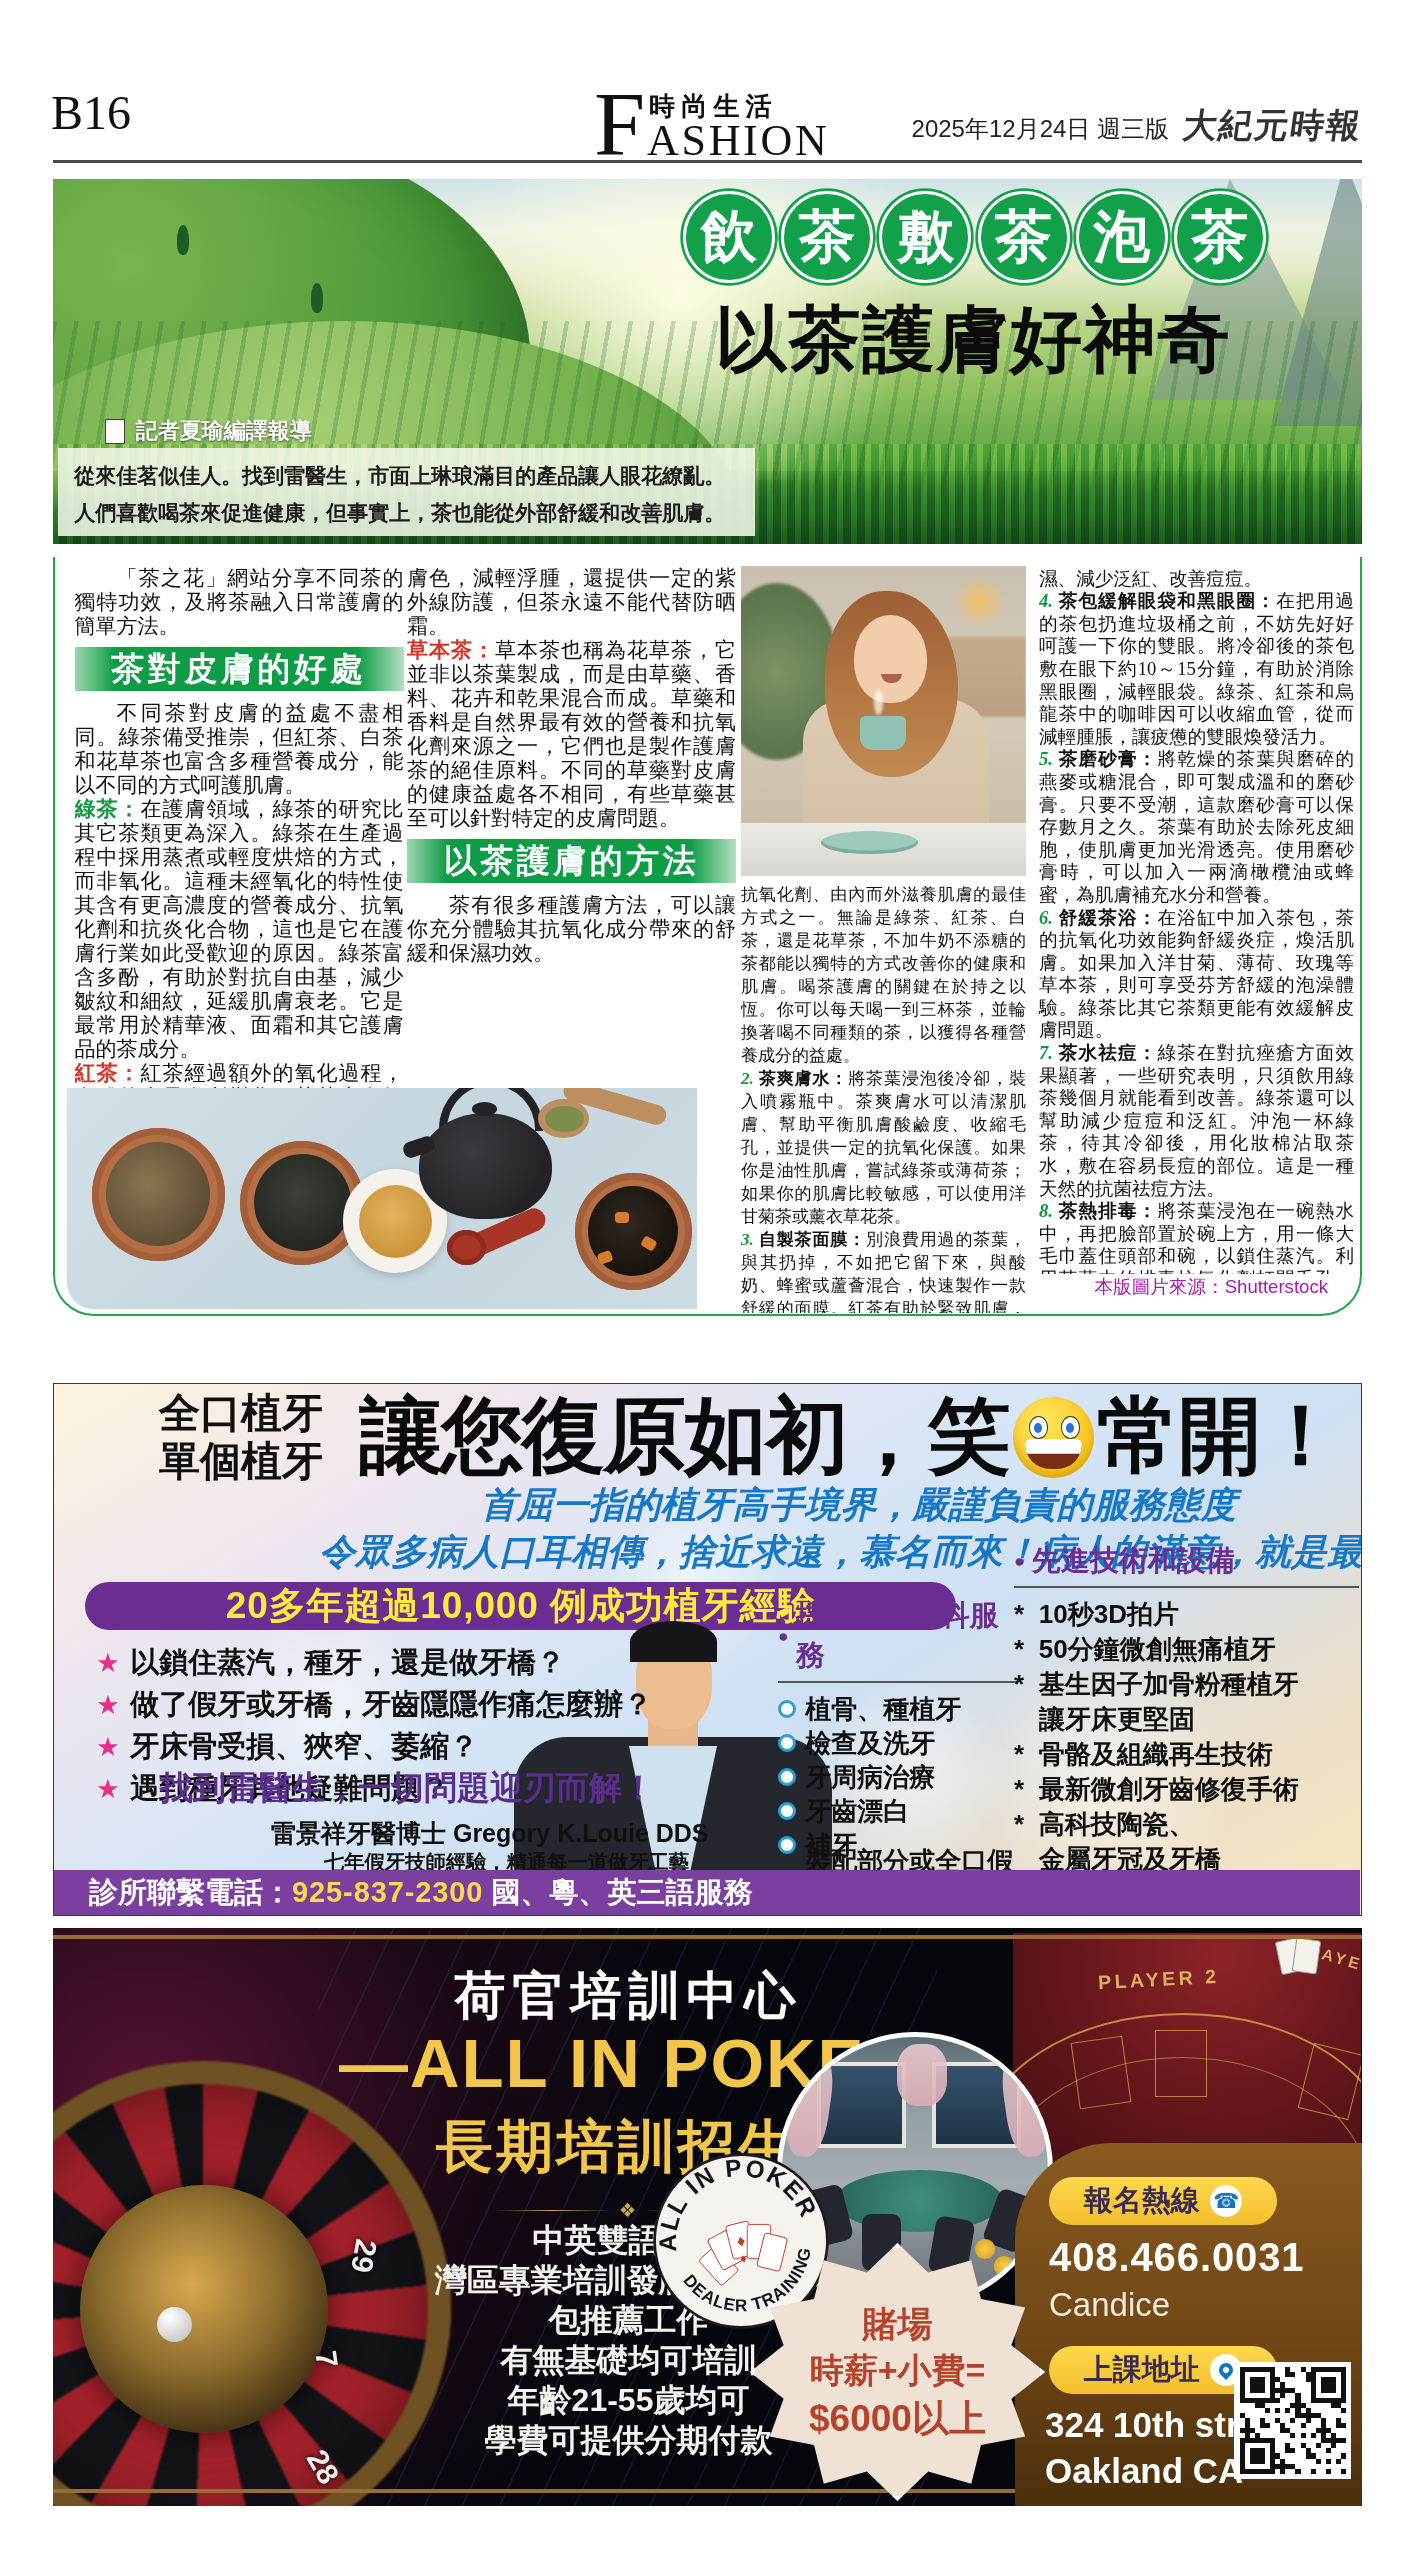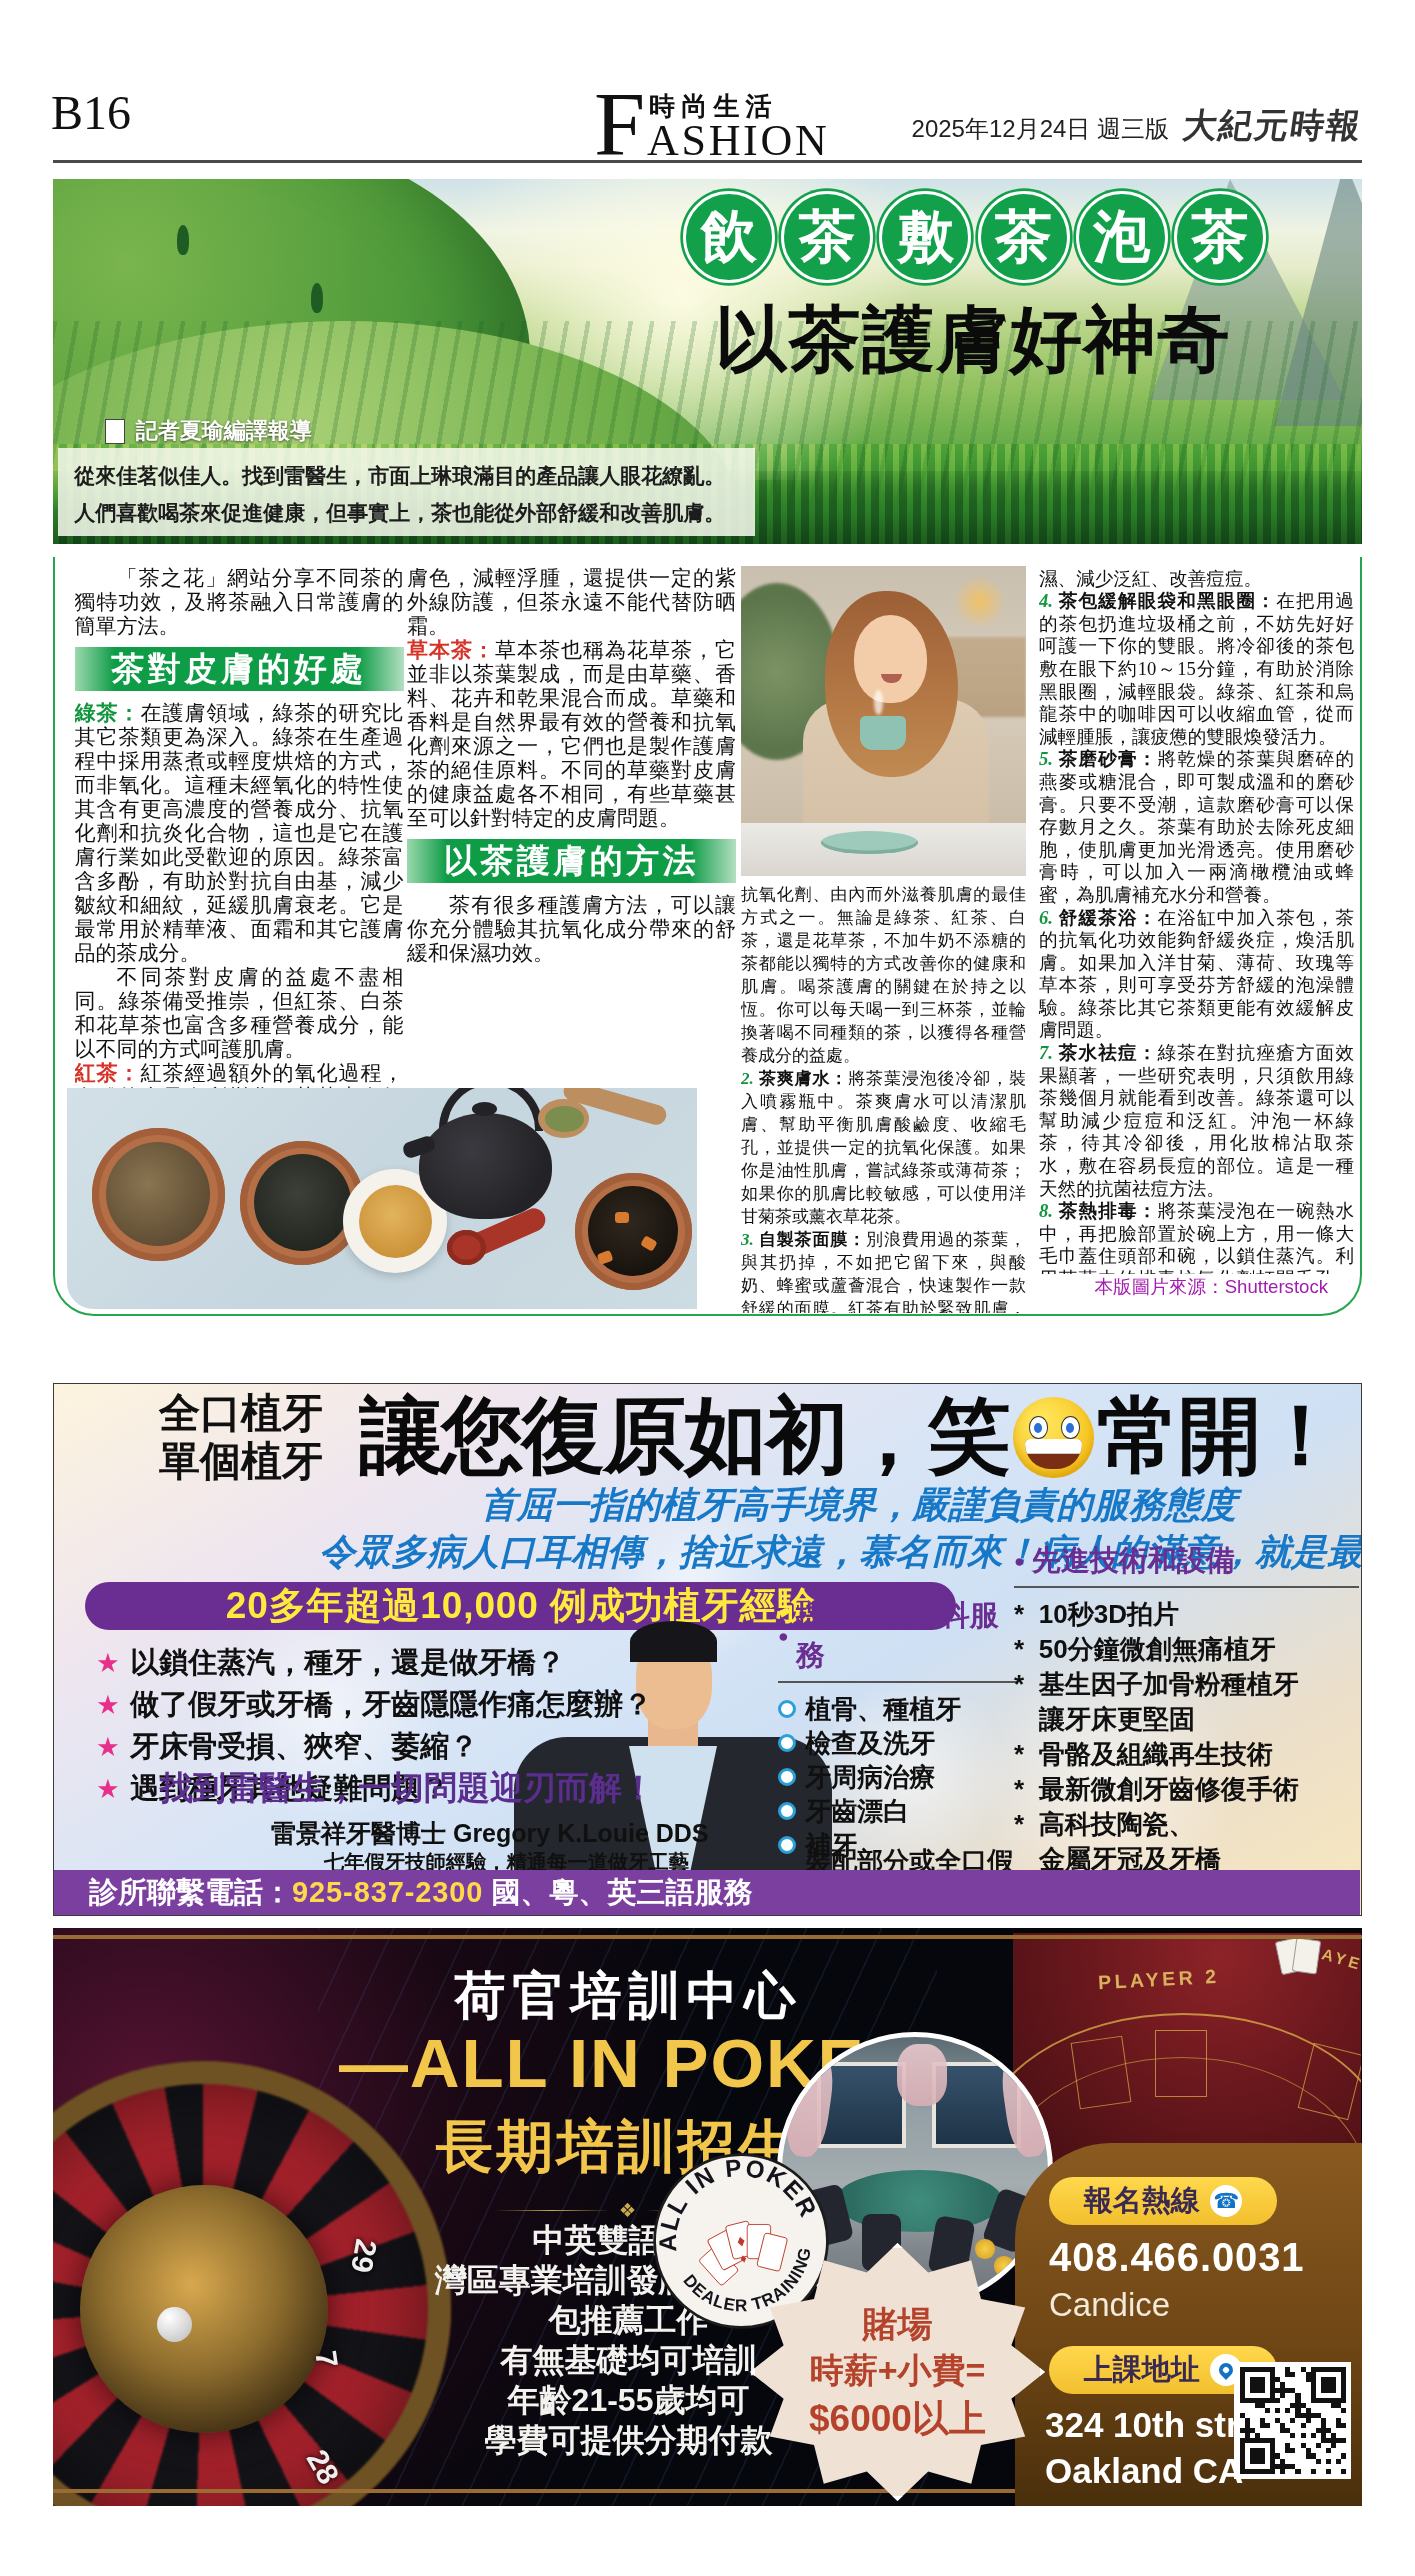--- a/index.html
+++ b/index.html
@@ -262,22 +262,22 @@
       <div>人們喜歡喝茶來促進健康，但事實上，茶也能從外部舒緩和改善肌膚。</div>
     </div>
   </div>
 
   <div class="abs artbox">
     <div class="acol acol0">
         <p class="ap ind">「茶之花」網站分享不同茶的獨特功效，及將茶融入日常護膚的簡單方法。</p>
         <div class="sech">
           <span>茶對皮膚的好處</span>
         </div>
+        <p class="ap ind">不同茶對皮膚的益處不盡相同。綠茶備受推崇，但紅茶、白茶和花草茶也富含多種營養成分，能以不同的方式呵護肌膚。</p>
         <p class="ap"><span class="lead green">綠茶：</span>在護膚領域，綠茶的研究比其它茶類更為深入。綠茶在生產過程中採用蒸煮或輕度烘焙的方式，而非氧化。這種未經氧化的特性使其含有更高濃度的營養成分、抗氧化劑和抗炎化合物，這也是它在護膚行業如此受歡迎的原因。綠茶富含多酚，有助於對抗自由基，減少皺紋和細紋，延緩肌膚衰老。它是最常用於精華液、面霜和其它護膚品的茶成分。</p>
-        <p class="ap ind">不同茶對皮膚的益處不盡相同。綠茶備受推崇，但紅茶、白茶和花草茶也富含多種營養成分，能以不同的方式呵護肌膚。</p>
         <p class="ap"><span class="lead red">紅茶：</span>紅茶經過額外的氧化過程，多酚的含量有所變化。茶黃素在紅茶中的含量比綠茶高很多，它是強效抗氧化劑，有助於對抗老化跡象。紅茶能夠改善</p>
       </div>
     <div class="acol acol1">
         <p class="ap">膚色，減輕浮腫，還提供一定的紫外線防護，但茶永遠不能代替防晒霜。</p>
         <p class="ap"><span class="lead red">草本茶：</span>草本茶也稱為花草茶，它並非以茶葉製成，而是由草藥、香料、花卉和乾果混合而成。草藥和香料是自然界最有效的營養和抗氧化劑來源之一，它們也是製作護膚茶的絕佳原料。不同的草藥對皮膚的健康益處各不相同，有些草藥甚至可以針對特定的皮膚問題。</p>
         <div class="sech">
           <span>以茶護膚的方法</span>
         </div>
         <p class="ap ind">茶有很多種護膚方法，可以讓你充分體驗其抗氧化成分帶來的舒緩和保濕功效。</p>
       </div>

